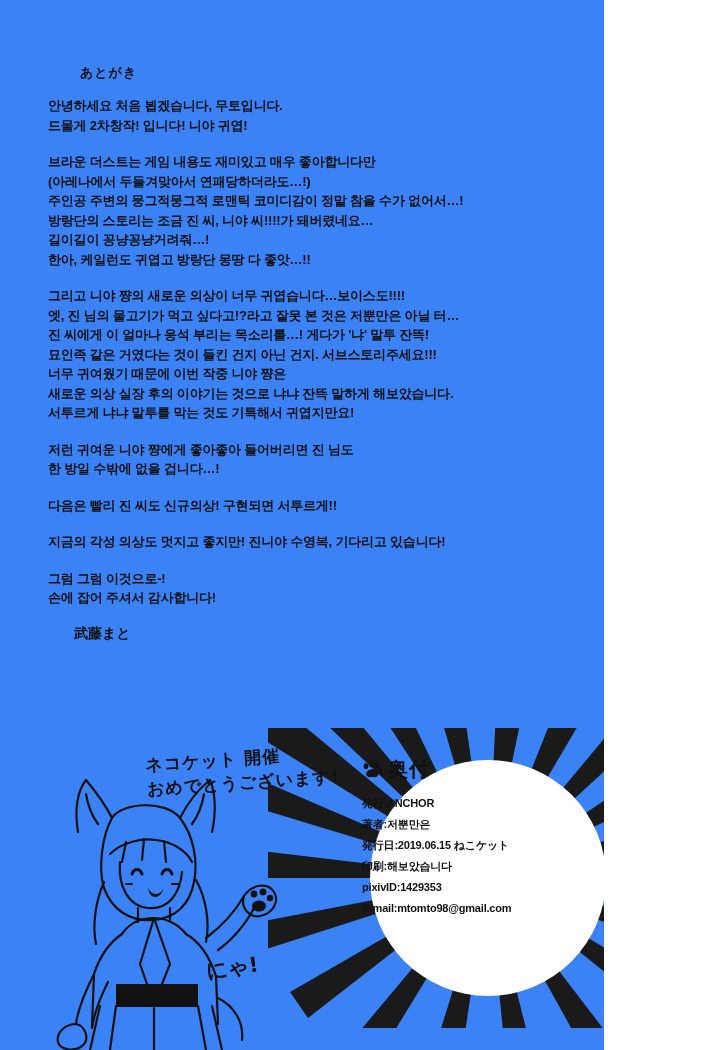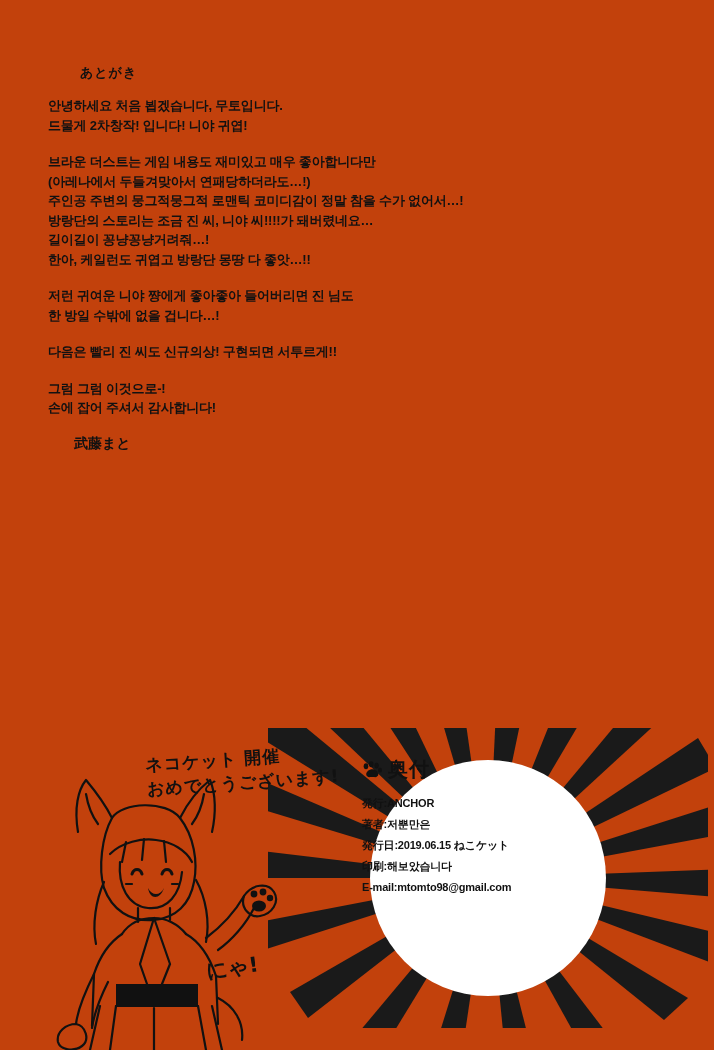--- a/index.html
+++ b/index.html
@@ -2,23 +2,23 @@
 <html><head>
 <meta charset="utf-8">
 <style>
   html, body {
     margin: 0;
     padding: 0;
     background: #ffffff;
   }
   .page {
     position: relative;
-    width: 714px;
+    width: 604px;
     height: 1050px;
-    background: #c2410c;
+    background: #3b82f6;
     overflow: hidden;
     font-family: "Liberation Sans", sans-serif;
     color: #111111;
   }
 
   
   .afterword {
     position: absolute;
     left: 48px;
     top: 64px;
@@ -140,23 +140,31 @@
     <div class="afterword-heading">あとがき</div>
 
     <p class="para">안녕하세요 처음 뵙겠습니다, 무토입니다.
 드물게 2차창작! 입니다! 니야 귀엽!</p>
     <p class="para">브라운 더스트는 게임 내용도 재미있고 매우 좋아합니다만
 (아레나에서 두들겨맞아서 연패당하더라도…!)
 주인공 주변의 뭉그적뭉그적 로맨틱 코미디감이 정말 참을 수가 없어서…!
 방랑단의 스토리는 조금 진 씨, 니야 씨!!!!가 돼버렸네요…
 길이길이 꽁냥꽁냥거려줘…!
 한아, 케일런도 귀엽고 방랑단 몽땅 다 좋앗…!!</p>
+    <p class="para">그리고 니야 쨩의 새로운 의상이 너무 귀엽습니다…보이스도!!!!
+엣, 진 님의 물고기가 먹고 싶다고!?라고 잘못 본 것은 저뿐만은 아닐 터…
+진 씨에게 이 얼마나 응석 부리는 목소리를…! 게다가 '냐' 말투 잔뜩!
+묘인족 같은 거였다는 것이 들킨 건지 아닌 건지. 서브스토리주세요!!!
+너무 귀여웠기 때문에 이번 작중 니야 쨩은
+새로운 의상 실장 후의 이야기는 것으로 냐냐 잔뜩 말하게 해보았습니다.
+서투르게 냐냐 말투를 막는 것도 기특해서 귀엽지만요!</p>
     <p class="para">저런 귀여운 니야 쨩에게 좋아좋아 들어버리면 진 님도
 한 방일 수밖에 없을 겁니다…!</p>
     <p class="para">다음은 빨리 진 씨도 신규의상! 구현되면 서투르게!!</p>
+    <p class="para">지금의 각성 의상도 멋지고 좋지만! 진니야 수영복, 기다리고 있습니다!</p>
     <p class="para">그럼 그럼 이것으로-!
 손에 잡어 주셔서 감사합니다!</p>
 
     <div class="signature">武藤まと</div>
   </section>
 
   <div class="lower">
 
     <div class="burst">
       <svg width="440" height="300" viewBox="0 0 440 300" xmlns="http://www.w3.org/2000/svg">
@@ -198,20 +206,21 @@
               <path d="M10.3 8.2c3.3 0 6 2.6 6 5.1 0 2.1-2 3.2-4.2 2.8-1.1-.2-2.4-.2-3.6 0-2.2.4-4.3-.7-4.3-2.8 0-2.5 2.8-5.1 6.1-5.1z"></path>
             </g>
           </svg>
         </span>
         <span>奥付</span>
       </div>
       <div class="colophon-line">発行:ANCHOR</div>
       <div class="colophon-line">著者:저뿐만은</div>
       <div class="colophon-line">発行日:2019.06.15 ねこケット</div>
       <div class="colophon-line">印刷:해보았습니다</div>
+      <div class="colophon-line">pixivID:1429353</div>
       <div class="colophon-line">E-mail:mtomto98@gmail.com</div>
     </div>
 
     <div class="banner">
       <div>ネコケット 開催</div>
       <div>おめでとうございます!</div>
     </div>
 
     <div class="nyan">にゃ!</div>
 

